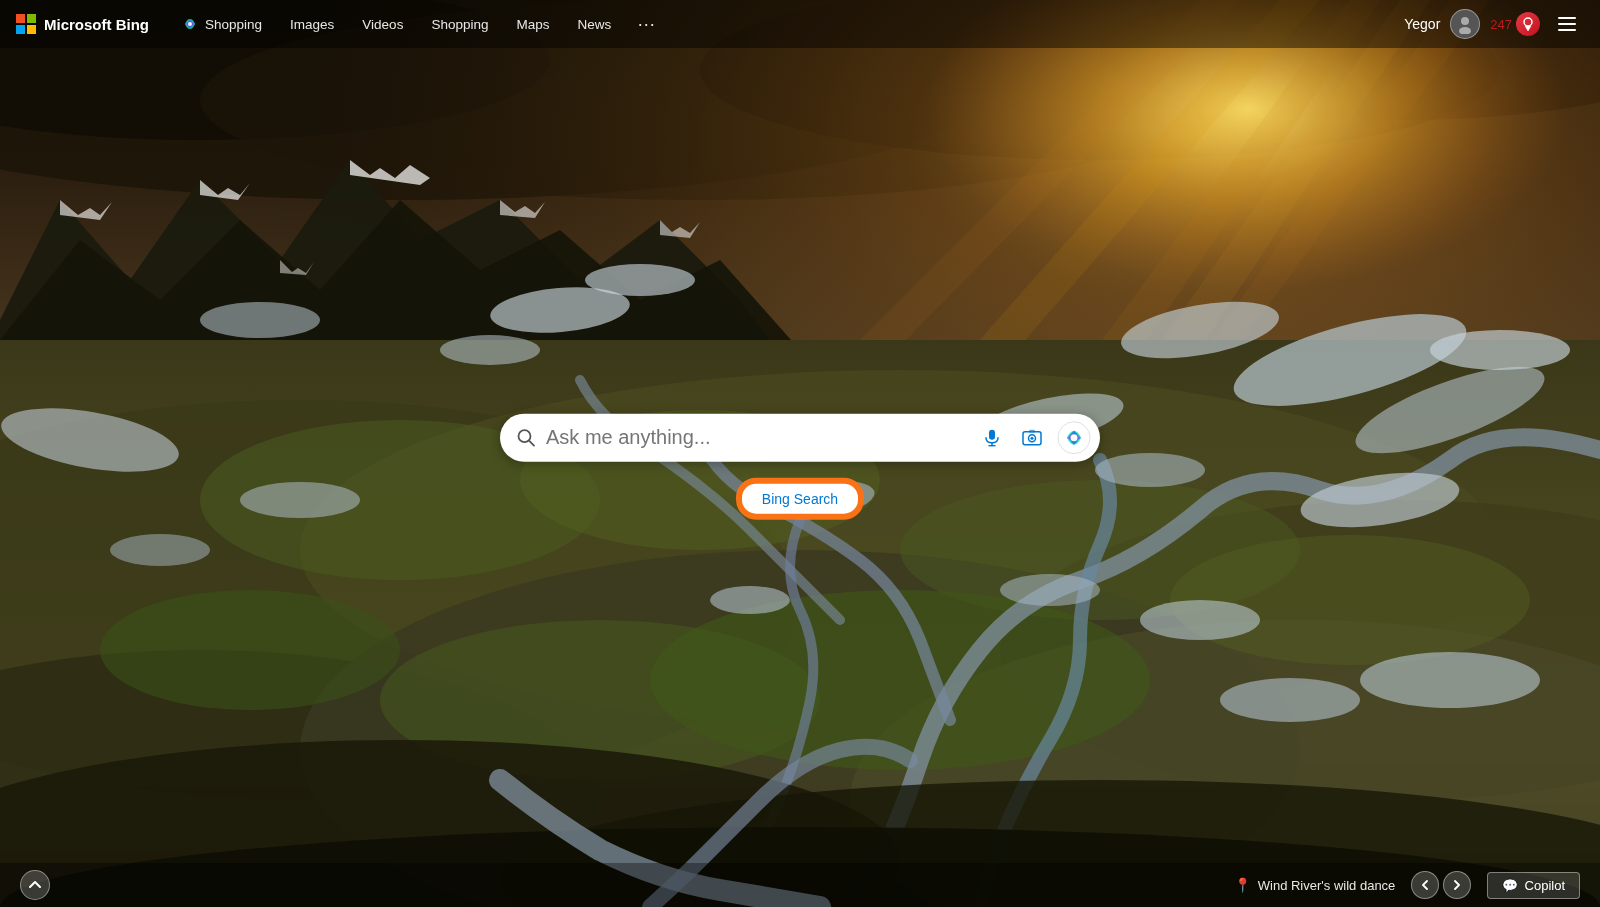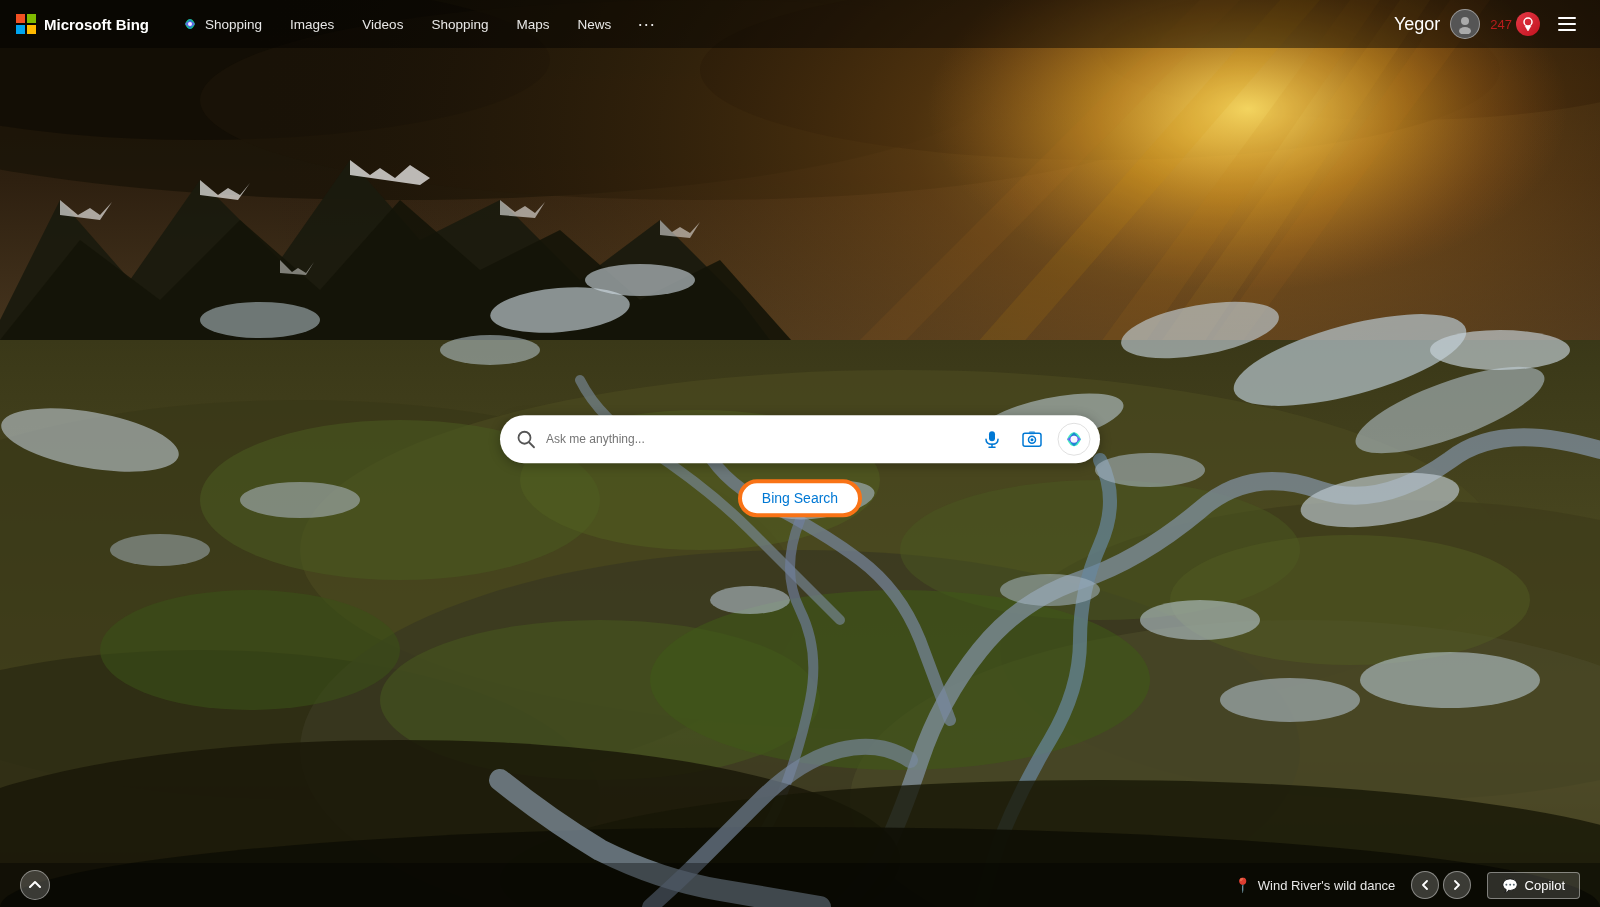--- a/index.html
+++ b/index.html
@@ -101,21 +101,21 @@
 
     .nav-right {
       display: flex;
       align-items: center;
       gap: 10px;
       margin-left: auto;
     }
 
     .user-name {
       color: white;
-      font-size: 18px;
+      font-size: 14px;
     }
 
     .user-avatar {
       width: 30px;
       height: 30px;
       border-radius: 50%;
       background: #555;
       display: flex;
       align-items: center;
       justify-content: center;
@@ -192,21 +192,21 @@
       color: #444;
       margin-right: 10px;
       display: flex;
       align-items: center;
     }
 
     .search-input {
       flex: 1;
       border: none;
       outline: none;
-      font-size: 12px;
+      font-size: 20px;
       color: #333;
       background: transparent;
     }
 
     .search-actions {
       display: flex;
       align-items: center;
       gap: 4px;
     }
 
@@ -232,21 +232,21 @@
       background: transparent;
       cursor: pointer;
       display: flex;
       align-items: center;
       justify-content: center;
       margin-left: 4px;
     }
 
     .bing-search-btn {
       background: white;
-      border: 4px solid #f97316;
+      border: 6px solid #f97316;
       color: #0078d4;
       border-radius: 20px;
       padding: 7px 20px;
       font-size: 14px;
       cursor: pointer;
       font-weight: 400;
     }
 
     
     .bottom-bar {

